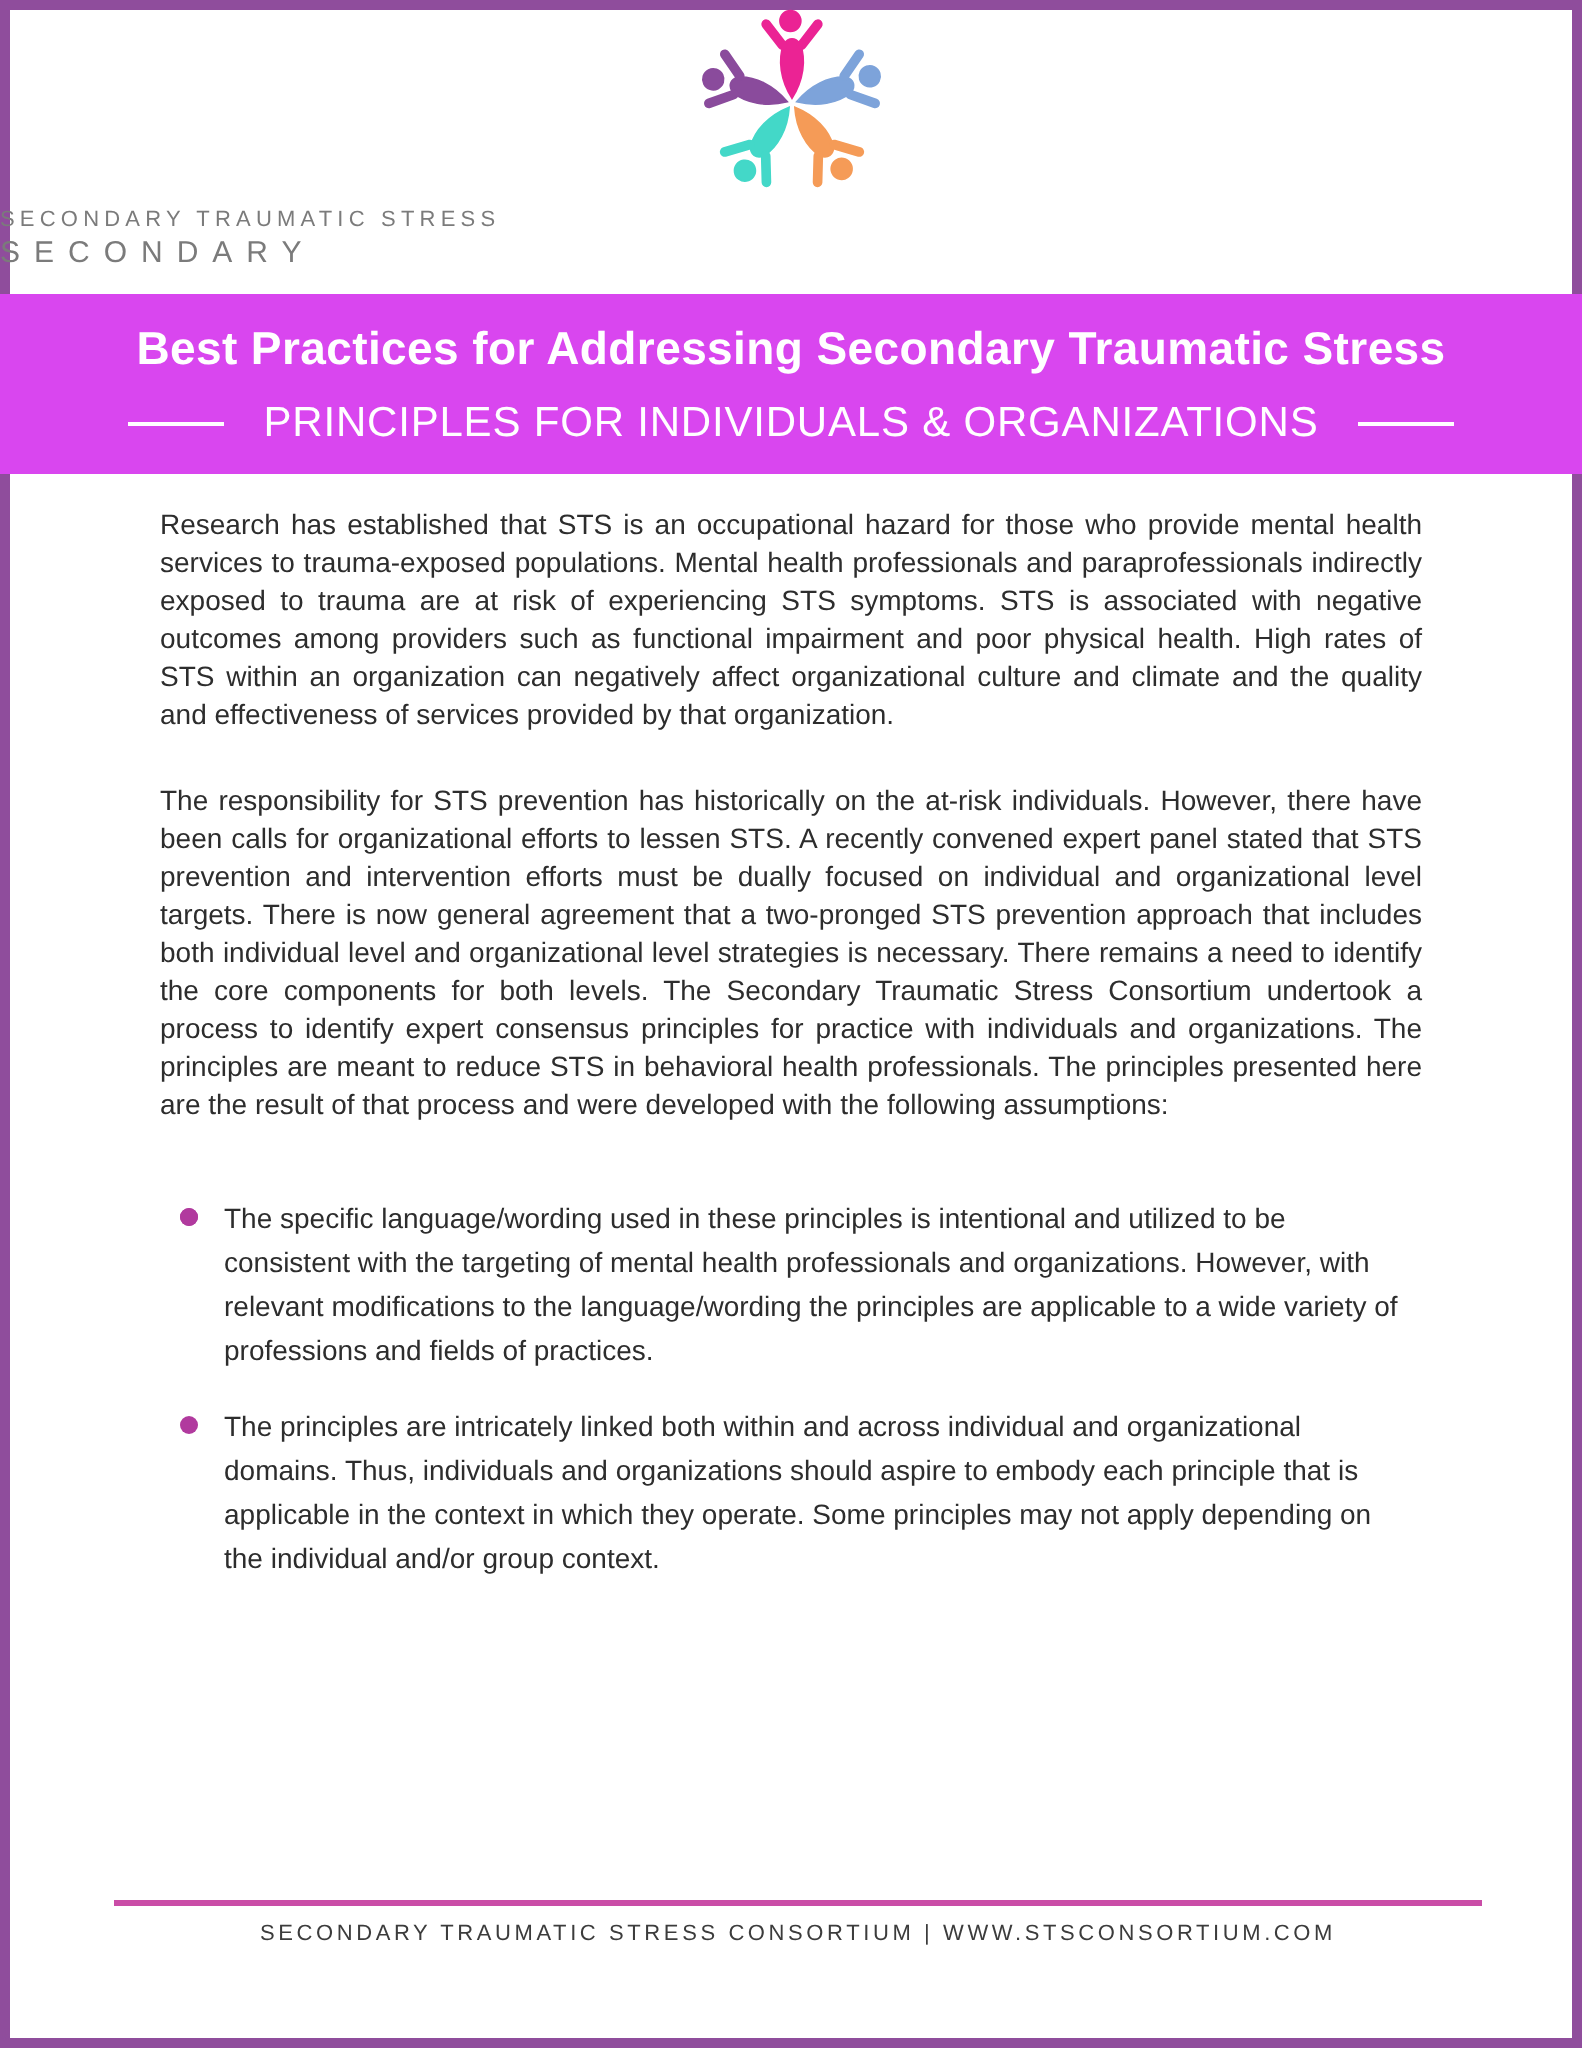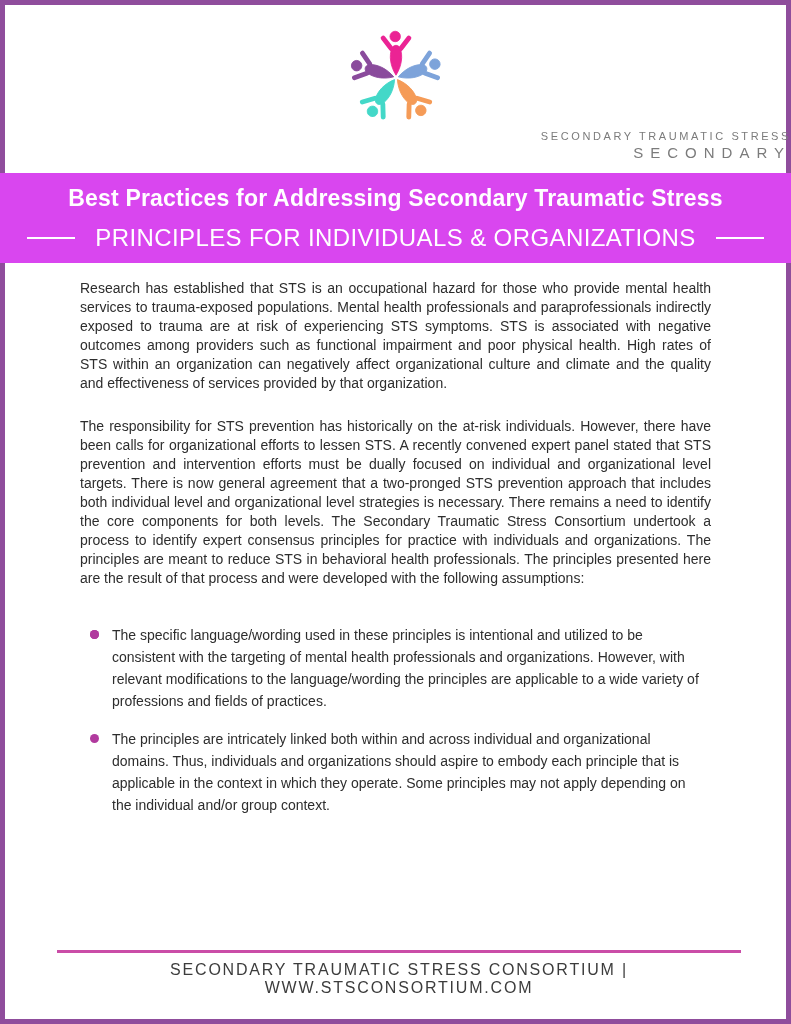--- a/index.html
+++ b/index.html
@@ -1,59 +1,59 @@
 <!DOCTYPE html>
 <html><head>
 <meta charset="utf-8">
 <style>
   html,body{margin:0;padding:0;background:#e8e8e8;font-family:"Liberation Sans",sans-serif;}
   .page{
     position:relative;width:791px;height:1024px;margin:0 auto;background:#ffffff;
     box-shadow:inset 0 0 0 5px #8f4d9c;overflow:hidden;
   }
   
-  .logo-wrap{padding-top:26px;text-align:right;}
+  .logo-wrap{text-align:left;}
   .logo-wrap svg{display:block;margin:0 auto;}
   .logo-line1{display:block;margin-top:4px;font-size:11px;letter-spacing:2.6px;color:#7b7b7b;}
   .logo-line2{display:block;margin-top:2px;font-size:15px;letter-spacing:7px;color:#7b7b7b;}
   .f-pink{fill:#eb2394;stroke:#eb2394;}
   .f-blue{fill:#7da3da;stroke:#7da3da;}
   .f-orange{fill:#f59b57;stroke:#f59b57;}
   .f-teal{fill:#43d8c8;stroke:#43d8c8;}
   .f-purple{fill:#8a4b9c;stroke:#8a4b9c;}
   
   .banner{
     margin-top:12px;width:100%;height:90px;background:#d946ef;color:#ffffff;
     display:flex;flex-direction:column;align-items:center;justify-content:center;
   }
   .banner h1{margin:0;font-size:23px;font-weight:bold;letter-spacing:0.2px;}
   .subtitle-row{display:flex;align-items:center;gap:20px;margin-top:12px;}
   .subtitle-row .rule{width:48px;height:2px;background:#ffffff;}
-  .banner h2{margin:0;font-size:24px;font-weight:normal;letter-spacing:0.4px;}
+  .banner h2{margin:0;font-size:21px;font-weight:normal;letter-spacing:0.4px;}
   
   .content{margin:0 80px;color:#2d2d2d;}
   .content p{
     margin:0;font-size:14px;line-height:19px;text-align:justify;
   }
   .content p.first{margin-top:16px;}
   .content p + p{margin-top:24px;}
   ul.assumptions{list-style:none;margin:36px 0 0 0;padding:0 12px 0 10px;}
   ul.assumptions li{
     position:relative;padding-left:22px;font-size:14px;line-height:22px;color:#2d2d2d;
   }
   ul.assumptions li + li{margin-top:16px;}
   .dot{
     position:absolute;left:0;top:6px;width:9px;height:9px;border-radius:50%;
     background:#b13a9e;
   }
   
   .footer{position:absolute;top:950px;left:57px;right:50px;}
   .footer-divider{height:3px;background:#ca4da7;}
   .footer-text{
-    margin-top:8px;text-align:center;font-size:16px;letter-spacing:1.8px;color:#3c3c3c;
+    margin-top:8px;text-align:center;font-size:11px;letter-spacing:1.8px;color:#3c3c3c;
   }
 </style>
 </head>
 <body>
 
 <div class="page">
 
   <div class="logo-wrap">
     <svg width="118" height="100" viewBox="-62 -64 124 124">
       <defs>

